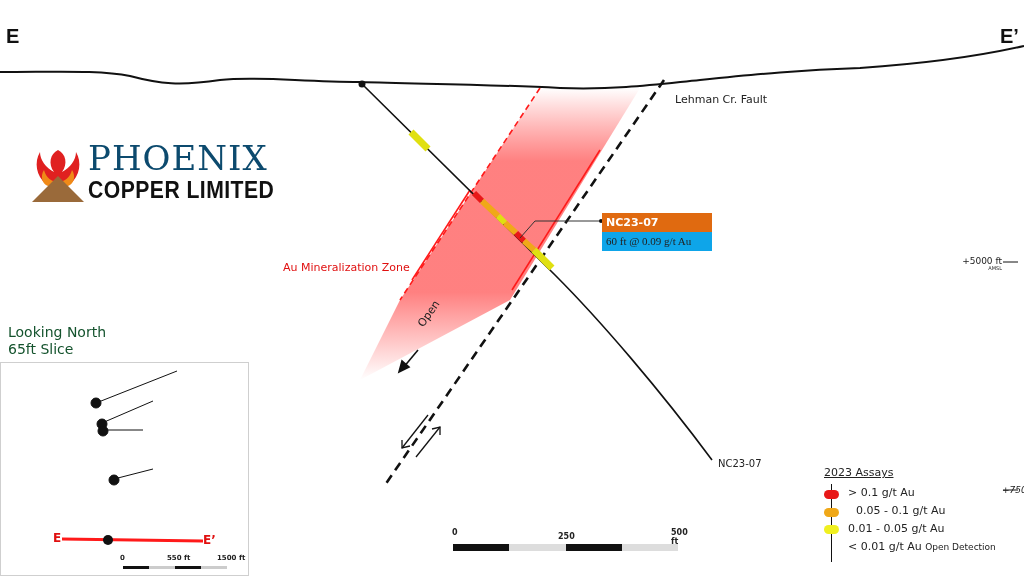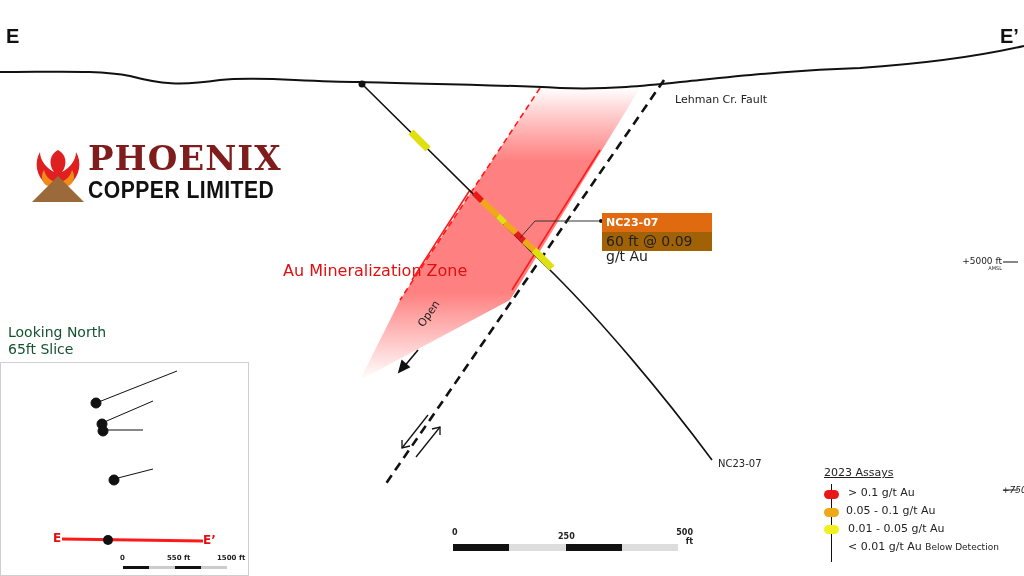--- a/index.html
+++ b/index.html
@@ -1,24 +1,24 @@
 <!DOCTYPE html>
 <html><head>
 <meta charset="utf-8">
 <style>
   html, body { margin:0; padding:0; }
   body { width:1024px; height:576px; background:#ffffff; position:relative; overflow:hidden; font-family:"DejaVu Sans", sans-serif; }
   .abs { position:absolute; }
   .section-end { font-weight:bold; font-size:20px; color:#111; font-family:"Liberation Sans", sans-serif; }
   svg.main { position:absolute; left:0; top:0; }
-  .logo-top { font-family:"DejaVu Serif", serif; font-weight:bold; font-size:34px; letter-spacing:1px; color:#7f1d1d; line-height:34px; }
+  .logo-top { font-family:"DejaVu Serif", serif; font-weight:normal; font-size:34px; letter-spacing:1px; color:#0c4a6e; line-height:34px; }
   .logo-bot { font-family:"Liberation Sans", sans-serif; font-weight:bold; font-size:23px; color:#111; line-height:24px; transform:scaleX(0.92); transform-origin:left; letter-spacing:0.5px; }
   .callout { width:110px; }
   .callout-head { background:#e06a10; color:#fff; font-weight:bold; font-size:11px; padding:2px 4px; height:15px; line-height:15px; }
-  .callout-body { background:#a16207; color:#222; font-size:14px; padding:2px 4px; height:15px; line-height:15px; }
+  .callout-body { background:#0ea5e9; color:#222; font-size:11px; padding:2px 4px; height:15px; line-height:15px;font-family:Liberation Serif, serif; }
   .lbl { font-size:10px; color:#222; }
   .red-lbl { font-size:10px; color:#e01010; }
   .elev { font-size:9px; color:#222; text-align:right; }
   .elev small { display:block; font-size:5px; margin-top:-1px; }
   .inset-title { font-size:14px; color:#14532d; line-height:17px; }
   .inset-box { border:1px solid #cfcfcf; background:#fff; }
   .legend-title { font-size:11px; color:#222; text-decoration:underline; }
   .legend-row { font-size:11px; color:#222; height:17px; line-height:17px; position:absolute; left:22px; white-space:nowrap; }
   .legend-row small { font-size:9px; }
   .scale-lbl { font-size:8px; font-weight:bold; color:#222; }
@@ -84,21 +84,21 @@
     <path d="M30,10 C22,14 20,24 26,32 C18,28 12,20 12,12 C6,22 8,36 18,44 L42,44 C52,36 54,22 48,12 C48,20 42,28 34,32 C40,24 38,14 30,10 Z" fill="#e02020"></path>
     <path d="M16,30 C12,36 14,44 20,46 L40,46 C46,44 48,36 44,30 C42,38 36,42 30,42 C24,42 18,38 16,30 Z" fill="#f08a18"></path>
     <polygon points="4,62 30,36 56,62" fill="#9a6a3a"></polygon>
   </svg>
 </div>
 <div class="abs logo-top" style="left:88px;top:141px;">PHOENIX</div>
 <div class="abs logo-bot" style="left:88px;top:178px;">COPPER LIMITED</div>
 
 <div class="abs lbl" style="left:675px;top:93px;font-size:11px;">Lehman Cr. Fault</div>
 
-<div class="abs red-lbl" style="left:283px;top:261px;font-size:16px;">Au Mineralization Zone</div>
+<div class="abs red-lbl" style="left:283px;top:261px;font-size:11px;">Au Mineralization Zone</div>
 <div class="abs lbl" style="left:415px;top:322px;font-size:11px;transform:rotate(-55deg);transform-origin:left top;">Open</div>
 
 <div class="abs callout" style="left:602px;top:213px;">
   <div class="callout-head">NC23-07</div>
   <div class="callout-body">60 ft @ 0.09 g/t Au</div>
 </div>
 
 <div class="abs lbl" style="left:718px;top:458px;font-size:10px;">NC23-07</div>
 
 <div class="abs elev" style="left:950px;top:256px;width:52px;">
@@ -134,32 +134,32 @@
 </div>
 <div class="abs red-lbl" style="left:53px;top:531px;font-weight:bold;font-size:12px;">E</div>
 <div class="abs red-lbl" style="left:203px;top:533px;font-weight:bold;font-size:12px;">E’</div>
 <div class="abs scale-lbl" style="left:120px;top:554px;font-size:7px;">0</div>
 <div class="abs scale-lbl" style="left:167px;top:554px;font-size:7px;">550 ft</div>
 <div class="abs scale-lbl" style="left:217px;top:554px;font-size:7px;">1500 ft</div>
 
 <div class="abs" style="left:453px;top:528px;width:240px;height:30px;">
   <div class="abs scale-lbl" style="left:-1px;top:0;">0</div>
   <div class="abs scale-lbl" style="left:105px;top:4px;">250</div>
-  <div class="abs scale-lbl" style="left:218px;top:0;text-align:right;">500 ft</div>
+  <div class="abs scale-lbl" style="left:218px;top:0;">500 ft</div>
   <div class="abs" style="left:0;top:16px;width:56px;height:7px;background:#111;"></div>
   <div class="abs" style="left:56px;top:16px;width:57px;height:7px;background:#ddd;"></div>
   <div class="abs" style="left:113px;top:16px;width:56px;height:7px;background:#111;"></div>
   <div class="abs" style="left:169px;top:16px;width:56px;height:7px;background:#ddd;"></div>
 </div>
 
 <div class="abs" style="left:806px;top:464px;width:215px;height:110px;">
   <div class="abs legend-title" style="left:18px;top:2px;">2023 Assays</div>
   <div class="abs" style="left:25px;top:20px;width:1px;height:78px;background:#111;"></div>
   <div class="abs" style="left:18px;top:26px;width:15px;height:9px;border-radius:5px;background:#e81818;"></div>
   <div class="abs" style="left:18px;top:44px;width:15px;height:9px;border-radius:5px;background:#f0a818;"></div>
   <div class="abs" style="left:18px;top:61px;width:15px;height:9px;border-radius:5px;background:#f0f020;"></div>
   <div class="legend-row" style="top:20px;left:42px;">&gt; 0.1 g/t Au</div>
-  <div class="legend-row" style="top:38px;left:40px;">0.05 - 0.1 g/t Au</div>
+  <div class="legend-row" style="top:38px;left:50px;">0.05 - 0.1 g/t Au</div>
   <div class="legend-row" style="top:56px;left:42px;">0.01 - 0.05 g/t Au</div>
   <div class="legend-row" style="top:74px;left:42px;">
-    <span>&lt; 0.01 g/t Au</span> <small>Below Detection</small>
+    <span>&lt; 0.01 g/t Au</span> <small>Open Detection</small>
   </div>
 </div>
 
 </body></html>

